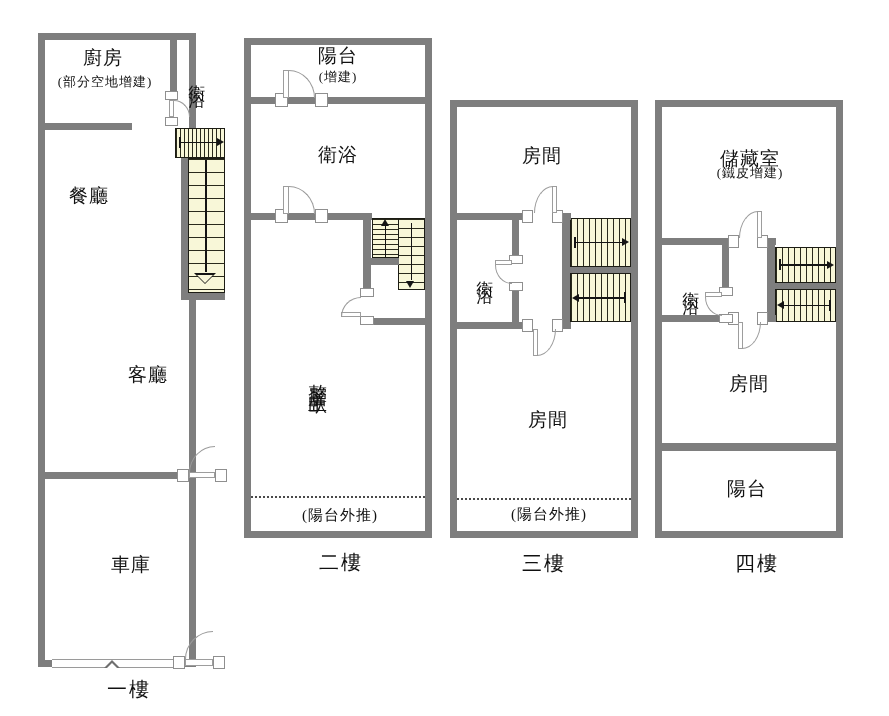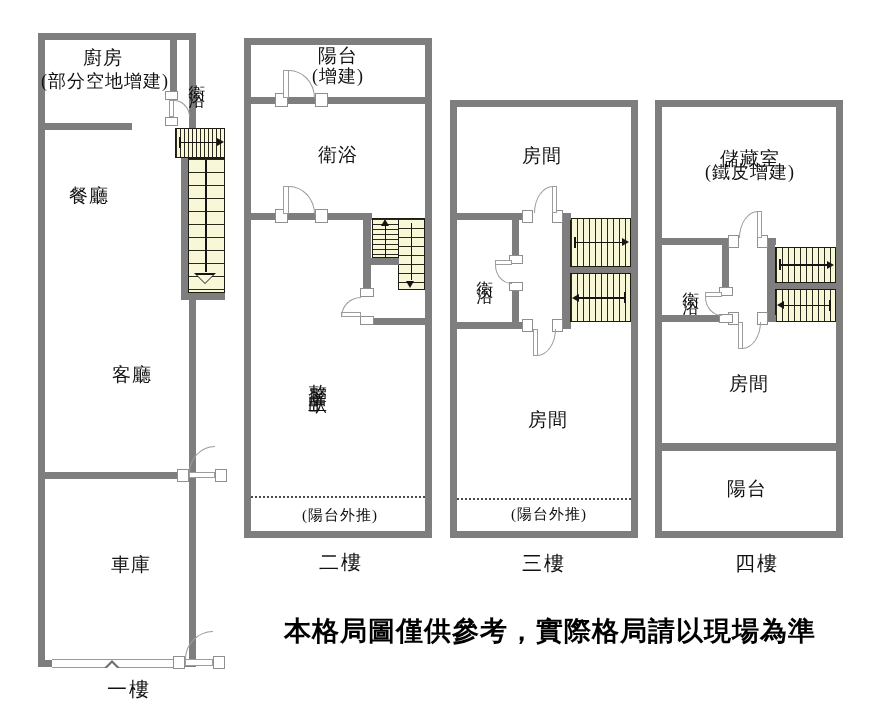--- a/index.html
+++ b/index.html
@@ -23,21 +23,21 @@
   .ty13{background-image:repeating-linear-gradient(180deg,#2a2a1c 0 1px,transparent 1px 13px)}
   .cl{position:absolute;background:#141414}
   .tri{position:absolute;width:0;height:0}
   .tri.right{border-top:4.5px solid transparent;border-bottom:4.5px solid transparent;border-left:7px solid #141414}
   .tri.left{border-top:4.5px solid transparent;border-bottom:4.5px solid transparent;border-right:7px solid #141414}
   .tri.up{border-left:4.5px solid transparent;border-right:4.5px solid transparent;border-bottom:7px solid #141414}
   .tri.down{border-left:4.5px solid transparent;border-right:4.5px solid transparent;border-top:7px solid #141414}
   .lbl{position:absolute;transform:translate(-50%,-50%);white-space:nowrap;letter-spacing:1px;line-height:1.1}
   .lbl.v{writing-mode:vertical-rl;text-orientation:upright;letter-spacing:7px}
   .lbl.v.tight{letter-spacing:4px}
-  .f19{font-size:19px}.f17{font-size:17px}.f15{font-size:15px}.f13{font-size:18px}
+  .f19{font-size:19px}.f17{font-size:17px}.f15{font-size:15px}.f13{font-size:13px}
   .dash{position:absolute;height:0;border-top:2px dotted var(--dash,#4a4a4a)}
   .floor-label{position:absolute;transform:translate(-50%,-50%);font-size:20px;letter-spacing:2px}
   .disclaimer{position:absolute;transform:translate(-50%,-50%);font-size:27px;font-weight:600;letter-spacing:1px;white-space:nowrap;color:#000}
   .open-gap{position:absolute;background:#fff;border-top:1.5px solid #9a9a9a;border-bottom:1.5px solid #9a9a9a}
 </style>
 </head>
 <body>
 
 <div id="canvas">
 
@@ -73,21 +73,21 @@
     <div class="tri" style="left:62px;top:623px;border-left:5px solid transparent;border-right:5px solid transparent;border-bottom:5px solid #ffffff"></div>
     <div class="jamb" style="left:128px;top:616px;width:12px;height:13px"></div>
     <div class="jamb" style="left:168px;top:616px;width:12px;height:13px"></div>
     <div class="leaf" style="left:140px;top:619px;width:28px;height:7px"></div>
     <div class="arc tl" style="left:140px;top:591px;width:28px;height:28px"></div>
 
     <div class="lbl f19" style="left:58px;top:18px">廚房</div>
     <div class="lbl f13" style="left:60px;top:42px">(部分空地增建)</div>
     <div class="lbl v f17" style="left:151px;top:38px">衛浴</div>
     <div class="lbl f19" style="left:44px;top:156px">餐廳</div>
-    <div class="lbl f19" style="left:87px;top:335px">客廳</div>
+    <div class="lbl f19" style="left:103px;top:335px">客廳</div>
     <div class="lbl f19" style="left:86px;top:525px">車庫</div>
   </div>
 
   <div class="plan" style="left:244px;top:38px;width:188px;height:500px">
 
     <div class="stair ty5" style="left:121px;top:173px;width:27px;height:40px"></div>
     <div class="cl" style="left:133.5px;top:180px;width:1.5px;height:32px"></div>
     <div class="tri up" style="left:130px;top:174px"></div>
     <div class="stair ty9" style="left:147px;top:173px;width:27px;height:72px"></div>
     <div class="cl" style="left:159.5px;top:178px;width:1.5px;height:57px"></div>
@@ -206,14 +206,13 @@
     <div class="lbl v f17" style="left:28px;top:178px">衛浴</div>
     <div class="lbl f19" style="left:87px;top:277px">房間</div>
     <div class="lbl f19" style="left:85px;top:382px">陽台</div>
   </div>
 
   <div class="floor-label" style="left:129px;top:689px">一樓</div>
   <div class="floor-label" style="left:341px;top:562px">二樓</div>
   <div class="floor-label" style="left:544px;top:563px">三樓</div>
   <div class="floor-label" style="left:757px;top:563px">四樓</div>
 
-  <div class="disclaimer" style="left:550px;top:631px">本格局圖僅供參考，實際格局請以現場為準</div>
 </div>
 
 </body></html>

